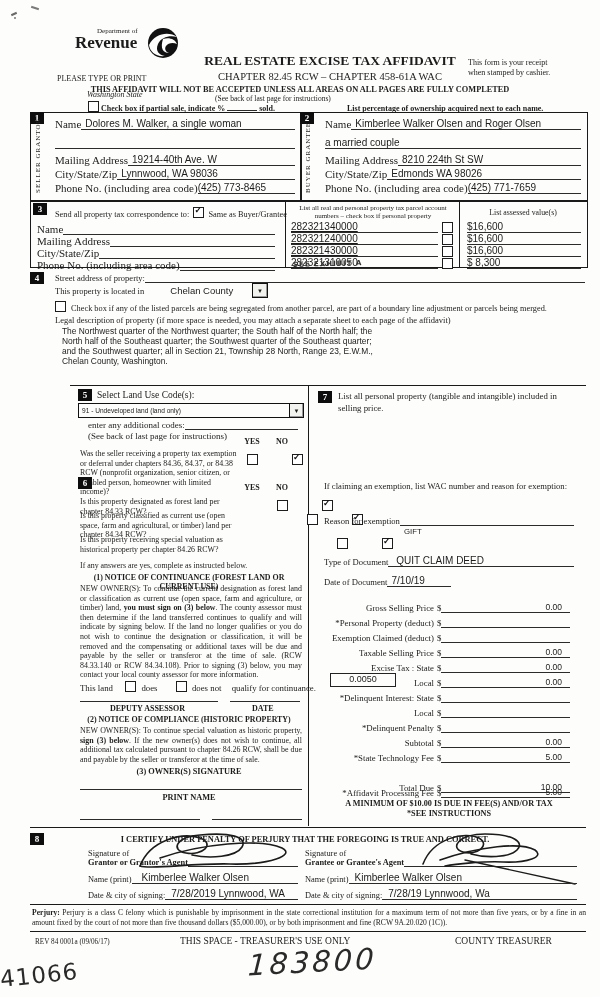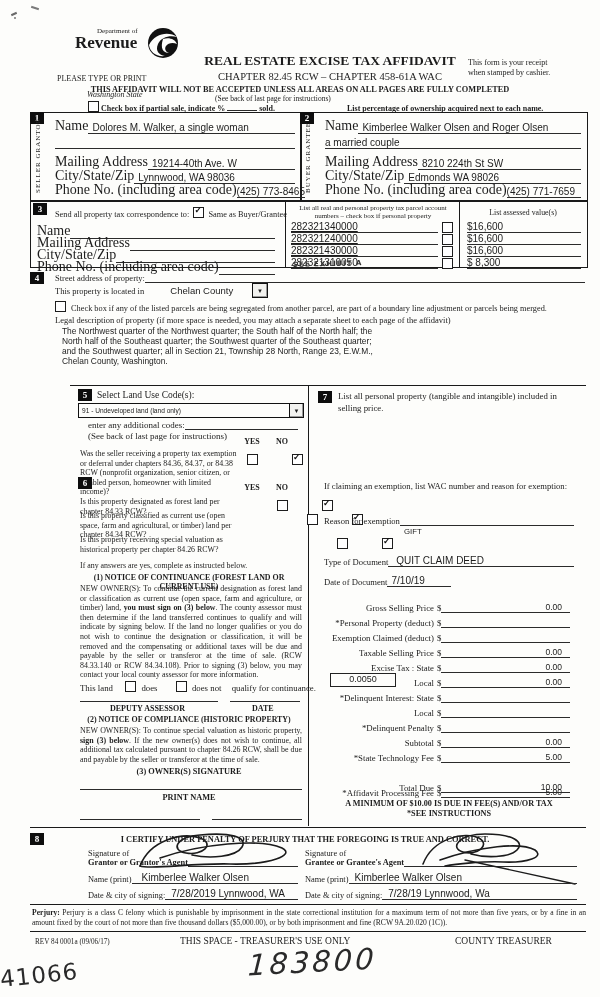--- a/index.html
+++ b/index.html
@@ -6,21 +6,21 @@
   #page{position:relative;width:600px;height:997px;background:#fdfdfb;overflow:hidden;
         font-family:"Liberation Serif",serif;color:#1c1c1c;}
   .abs{position:absolute;}
   .ser{font-family:"Liberation Serif",serif;}
   .san{font-family:"Liberation Sans",sans-serif;}
   .b{font-weight:bold;}
   .i{font-style:italic;}
   .ctr{text-align:center;}
   .u{border-bottom:1px solid #2b2b2b;}
   .row{display:flex;align-items:flex-end;}
-  .lbl{font-size:14px;white-space:nowrap;flex:0 0 auto;}
+  .lbl{font-size:11px;white-space:nowrap;flex:0 0 auto;}
   .val{font-family:"Liberation Sans",sans-serif;font-size:10px;white-space:nowrap;}
   .fill{flex:1 1 auto;border-bottom:1px solid #2b2b2b;min-height:11px;}
   .secnum{position:absolute;width:14px;height:12px;background:#0d0d0d;color:#fff;
           font:bold 9px "Liberation Serif",serif;display:flex;align-items:center;justify-content:center;}
   .cb{display:inline-block;width:9px;height:9px;border:1.3px solid #1d1d1d;background:#fff;
       position:relative;flex:0 0 auto;}
   .cb.ck::after{content:"\2713";position:absolute;left:0;top:-3px;font-size:9px;font-weight:bold;color:#111;}
   .vlabel{position:absolute;writing-mode:vertical-rl;transform:rotate(180deg);
           font-size:7px;letter-spacing:1px;line-height:7.5px;color:#222;}
   .box{position:absolute;border:1.6px solid #1a1a1a;}

